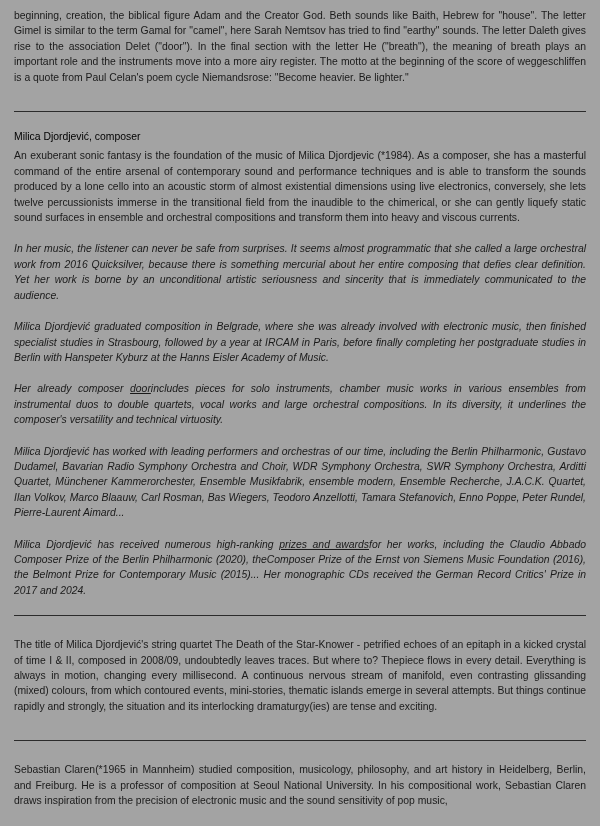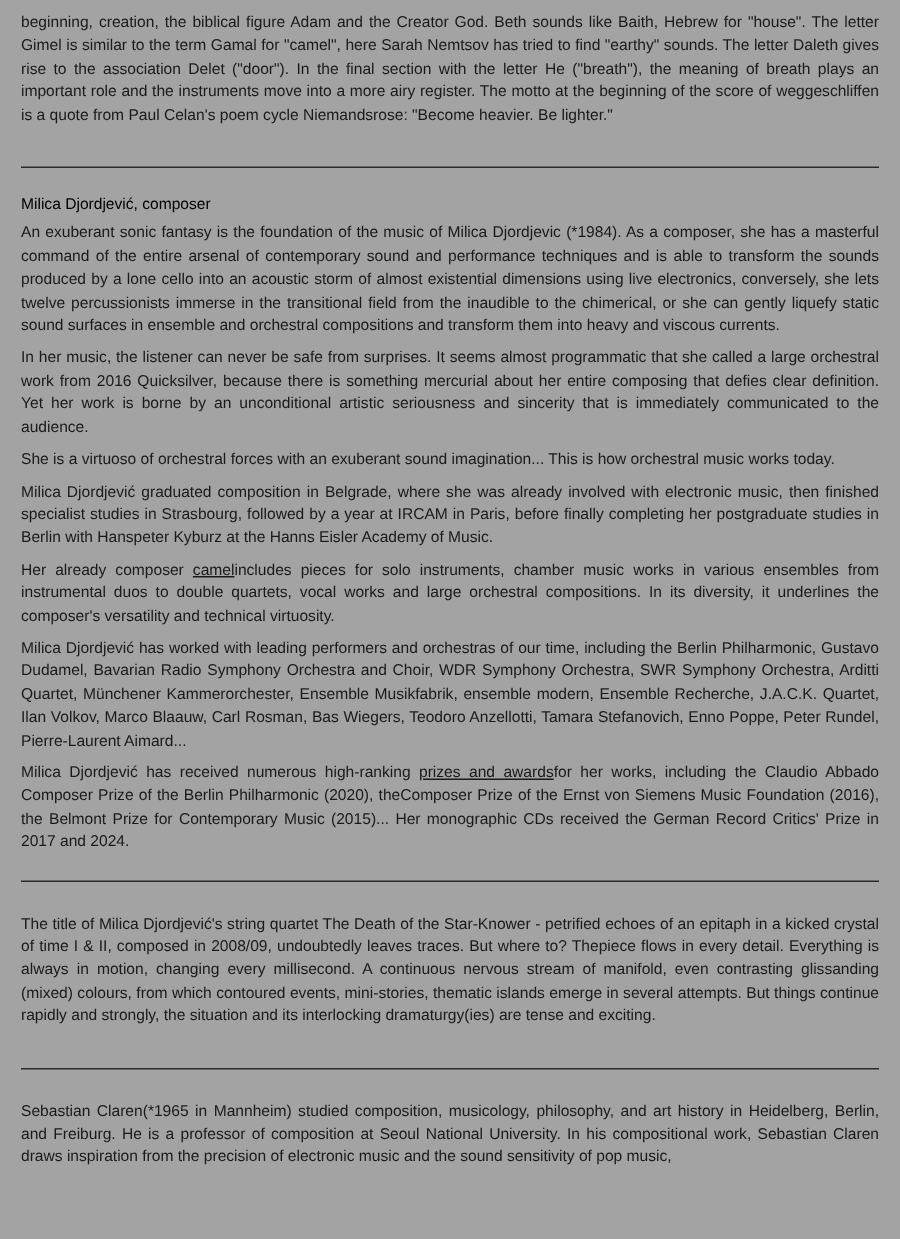--- a/index.html
+++ b/index.html
@@ -21,21 +21,21 @@
     background: #a3a3a3;
   }
   p {
     margin: 0 0 0px 0;
     font-size: 10.4px;
     line-height: 15.4px;
     text-align: justify;
     text-justify: inter-word;
     color: #1a1a1a;
   }
-  .para + .para { margin-top: 6px; }
+  .para + .para { margin-top: 16px; font-style: italic; }
   .section-head {
     font-size: 10.4px;
     line-height: 15.4px;
     font-weight: normal;
     margin: 0;
     color: #000000;
   }
   .gap-lg { height: 26px; }
   .gap-md { height: 17px; }
   .gap-xs { height: 4px; }
@@ -60,27 +60,26 @@
 
   <div class="gap-lg"></div>
   <hr class="rule">
   <div class="gap-md"></div>
 
   <p class="section-head">Milica Djordjević, composer</p>
   <div class="gap-xs"></div>
 
   <p class="para">An exuberant sonic fantasy is the foundation of the music of Milica Djordjevic (*1984). As a composer, she has a masterful command of the entire arsenal of contemporary sound and performance techniques and is able to transform the sounds produced by a lone cello into an acoustic storm of almost existential dimensions using live electronics, conversely, she lets twelve percussionists immerse in the transitional field from the inaudible to the chimerical, or she can gently liquefy static sound surfaces in ensemble and orchestral compositions and transform them into heavy and viscous currents.</p>
   <p class="para">In her music, the listener can never be safe from surprises. It seems almost programmatic that she called a large orchestral work from 2016 Quicksilver, because there is something mercurial about her entire composing that defies clear definition. Yet her work is borne by an unconditional artistic seriousness and sincerity that is immediately communicated to the audience.</p>
-  <p class="para">She is a virtuoso of orchestral forces with an exuberant sound imagination... This is how orchestral music works today.</p>
 
 
   <p class="para">Milica Djordjević graduated composition in Belgrade, where she was already involved with electronic music, then finished specialist studies in Strasbourg, followed by a year at IRCAM in Paris, before finally completing her postgraduate studies in Berlin with Hanspeter Kyburz at the Hanns Eisler Academy of Music.</p>
 
   <p class="para">
-    <span>Her already composer </span><span class="link">camel</span><span>includes pieces for solo instruments, chamber music works in various ensembles from instrumental duos to double quartets, vocal works and large orchestral compositions. In its diversity, it underlines the composer's versatility and technical virtuosity.</span>
+    <span>Her already composer </span><span class="link">door</span><span>includes pieces for solo instruments, chamber music works in various ensembles from instrumental duos to double quartets, vocal works and large orchestral compositions. In its diversity, it underlines the composer's versatility and technical virtuosity.</span>
   </p>
 
   <p class="para">Milica Djordjević has worked with leading performers and orchestras of our time, including the Berlin Philharmonic, Gustavo Dudamel, Bavarian Radio Symphony Orchestra and Choir, WDR Symphony Orchestra, SWR Symphony Orchestra, Arditti Quartet, Münchener Kammerorchester, Ensemble Musikfabrik, ensemble modern, Ensemble Recherche, J.A.C.K. Quartet, Ilan Volkov, Marco Blaauw, Carl Rosman, Bas Wiegers, Teodoro Anzellotti, Tamara Stefanovich, Enno Poppe, Peter Rundel, Pierre-Laurent Aimard...</p>
 
   <p class="para">
     <span>Milica Djordjević has received numerous high-ranking </span><span class="link">prizes and awards</span><span>for her works, including the Claudio Abbado Composer Prize of the Berlin Philharmonic (2020), theComposer Prize of the Ernst von Siemens Music Foundation (2016), the Belmont Prize for Contemporary Music (2015)... Her monographic CDs received the German Record Critics' Prize in 2017 and 2024.</span>
   </p>
 
 
   <div class="gap-md"></div>

